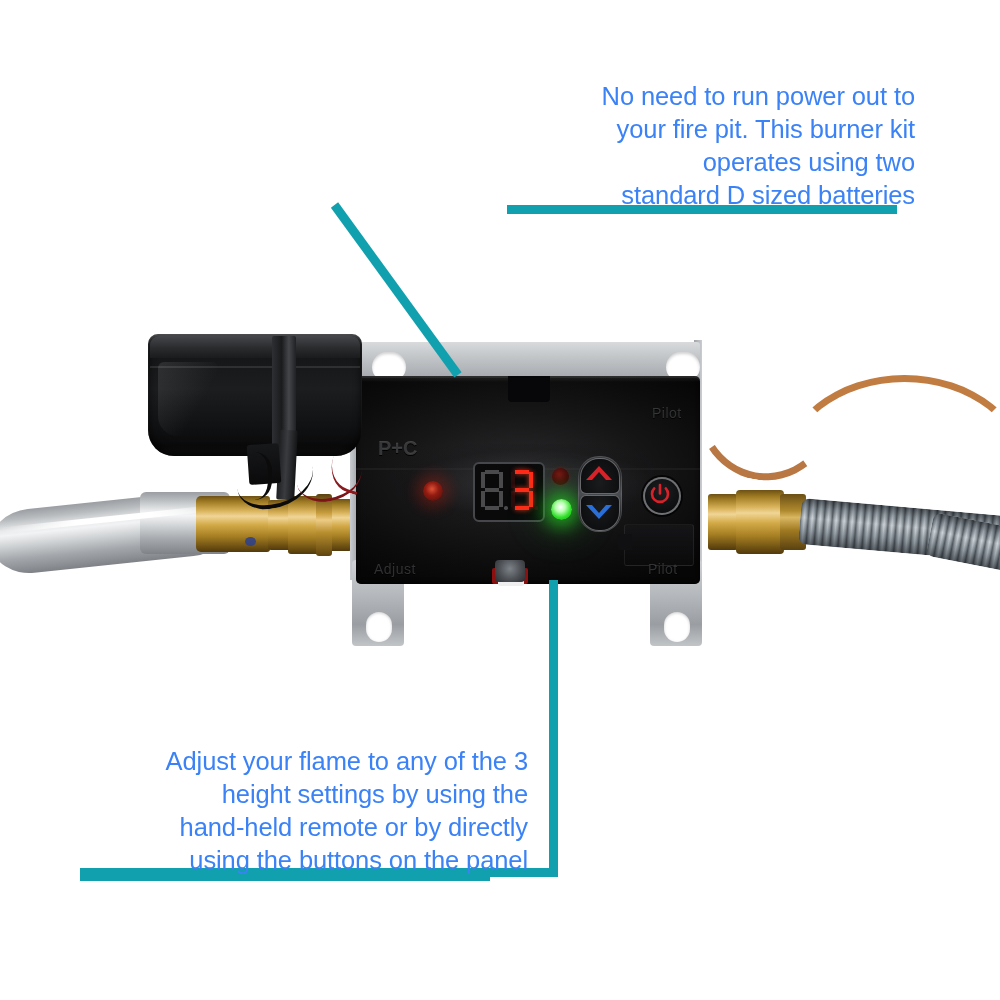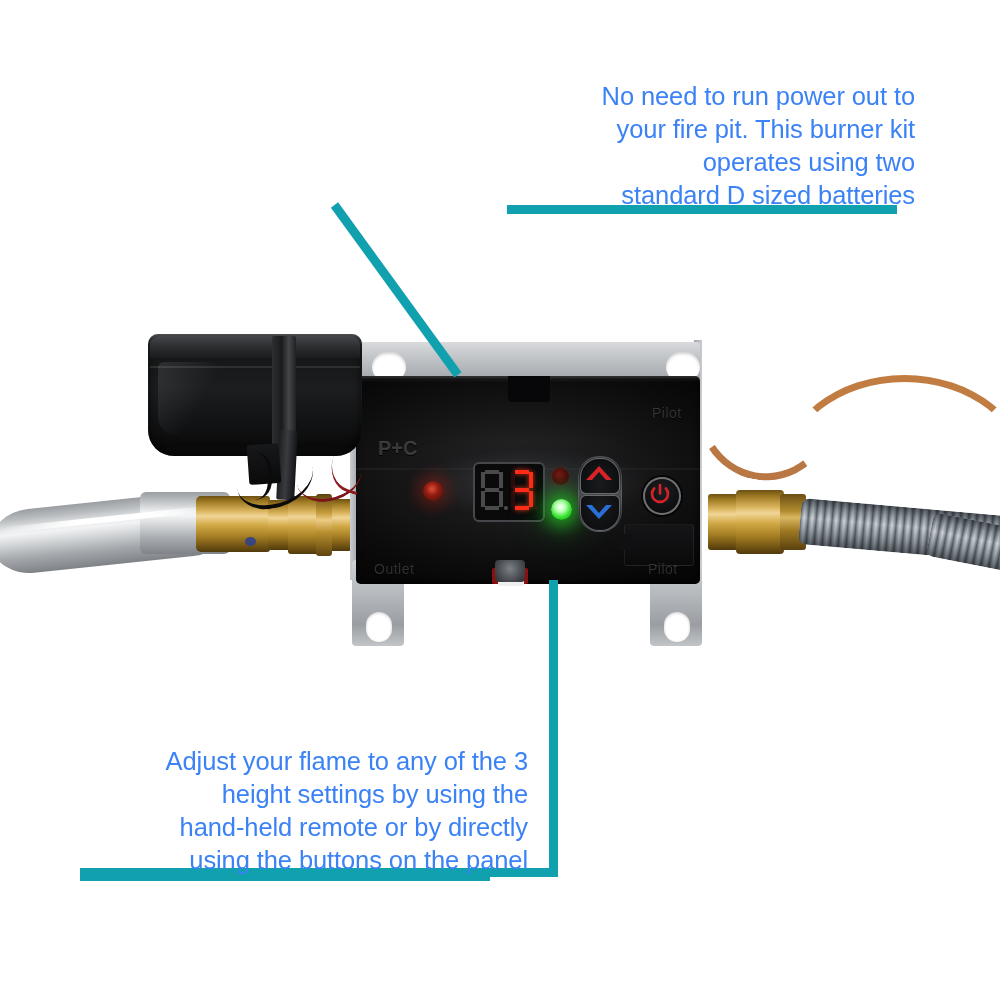--- a/index.html
+++ b/index.html
@@ -419,21 +419,21 @@
   <div class="photo" id="valve-notch"></div>
   <div class="photo" id="valve-panel-recess"></div>
   <div class="photo" id="valve-right-hatch"></div>
   <div class="photo" id="valve-right-hatch-tab"></div>
   <div class="photo" id="valve-bottom-screw-red"></div>
   <div class="photo" id="valve-bottom-screw-white"></div>
   <div class="photo" id="valve-bottom-screw"></div>
 
   <div class="emboss" id="brand-logo">P+C</div>
   <div class="emboss" id="label-pilot">Pilot</div>
-  <div class="emboss" id="label-inlet">Outlet</div>
+  <div class="emboss" id="label-inlet">Adjust</div>
   <div class="emboss" id="label-outlet">Pilot</div>
 
   <div class="photo" id="display-bezel"></div>
 
   <div class="seg-digit" id="seg-digit-left">
     <div class="seg seg-a dim"></div>
       <div class="seg seg-b dim"></div>
     <div class="seg seg-c dim"></div>
       <div class="seg seg-d dim"></div>
     <div class="seg seg-e dim"></div>

